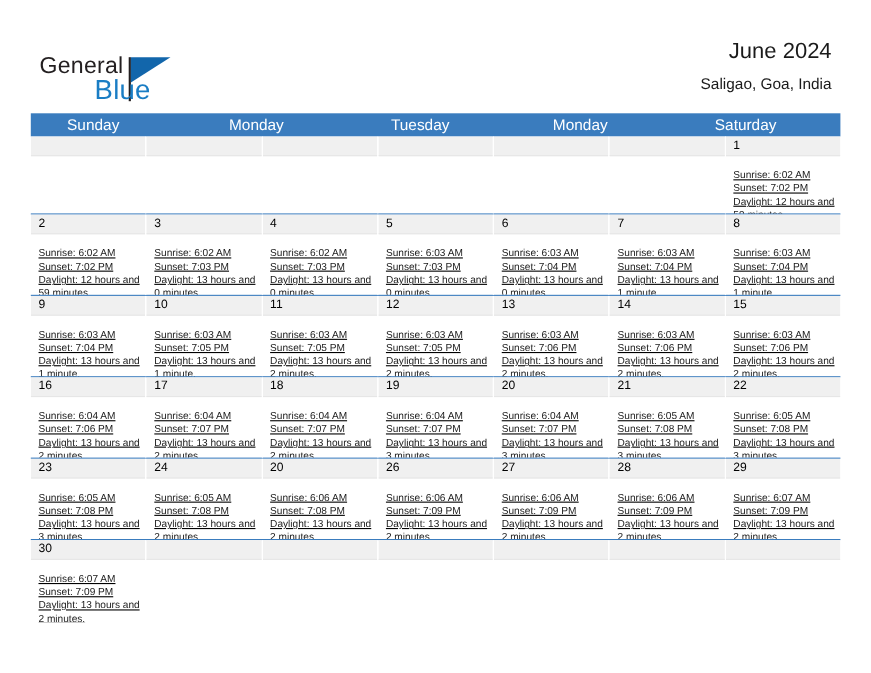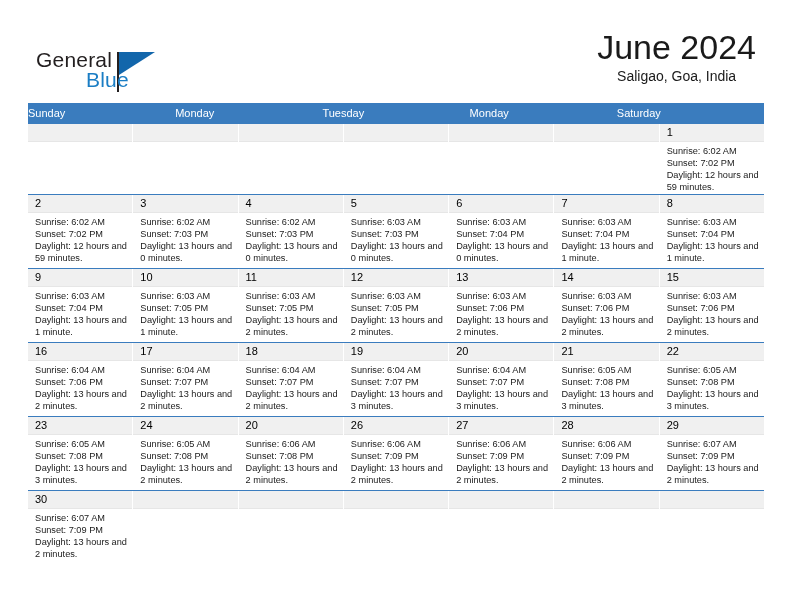--- a/index.html
+++ b/index.html
@@ -45,21 +45,21 @@
     top: 0;
     font-size: 21px;
     letter-spacing: 0.2px;
     color: #231f20;
     font-family: "Liberation Sans", sans-serif;
   }
   .logo-blue {
     position: absolute;
     left: 50px;
     top: 20px;
-    font-size: 21px;
+    font-size: 25px;
     letter-spacing: 0.2px;
     color: #1a7dc4;
     font-family: "Liberation Sans", sans-serif;
   }
   .logo-tri {
     position: absolute;
     left: 83px;
     top: 4px;
     width: 0;
     height: 0;
@@ -75,21 +75,21 @@
     background: #231f20;
   }
 
   .title-block {
     position: absolute;
     right: 36px;
     top: 30px;
     text-align: right;
   }
   .cal-title {
-    font-size: 34px;
+    font-size: 20px;
     color: #1a1a1a;
     line-height: 34px;
     white-space: nowrap;
   }
   .cal-subtitle {
     font-size: 14px;
     color: #1a1a1a;
     line-height: 20px;
     margin-top: 2px;
     white-space: nowrap;
@@ -106,25 +106,26 @@
 
   .dow-row {
     display: flex;
     width: 736px;
     height: 21px;
     background: #3a7cbe;
   }
   .dow {
     flex: 1 1 0;
     color: #ffffff;
-    font-size: 11px;
+    font-size: 14px;
     line-height: 21px;
-    padding-left: 0;
+    padding-left: 11px;
     box-sizing: border-box;
     white-space: nowrap;
+    margin-left: 22px;
   }
 
   .week {
     display: flex;
     width: 736px;
     border-bottom: 1.5px solid #3a7cbe;
     box-sizing: border-box;
   }
   .week.first { height: 71px; }
   .week.normal { height: 74px; }
@@ -149,21 +150,22 @@
   .day-num {
     font-size: 11px;
     line-height: 17px;
     padding-left: 7px;
     color: #000000;
   }
   .day.empty .day-num-band {
     background: #f0f0f0;
   }
   .day-body {
-    padding: 3px 5px 0 7px;
+    padding: 11px 5px 0 7px;
+    text-decoration: underline;
   }
   .day-line {
     font-size: 9.2px;
     line-height: 12.1px;
     color: #1a1a1a;
     white-space: nowrap;
   }
   .day-line.wrap {
     white-space: normal;
   }

